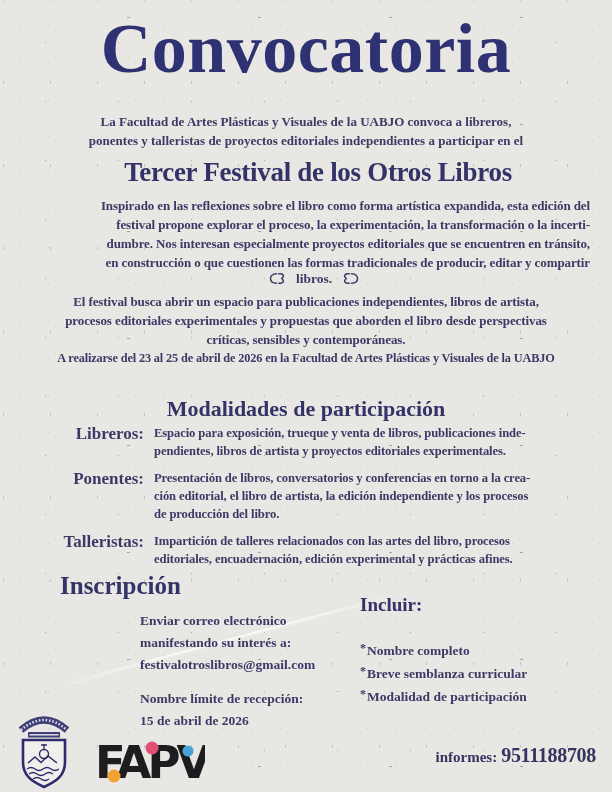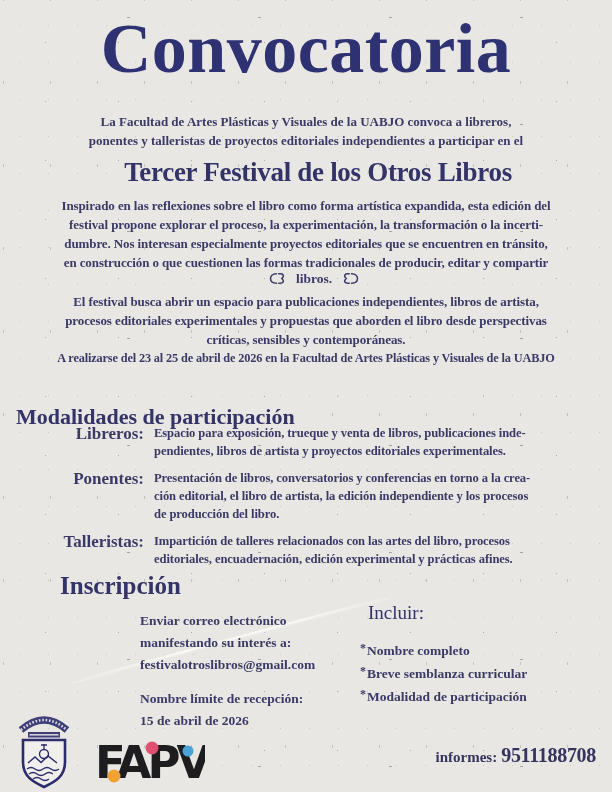--- a/index.html
+++ b/index.html
@@ -36,38 +36,38 @@
     text-align:center;font-size:13px;line-height:19px;font-weight:600;
   }
   .festival-title{
     position:absolute;top:157px;left:0;right:0;margin:0;
     text-align:center;font-size:27px;font-weight:600;letter-spacing:-.3px;
     color:#343367;
     padding-left:24px;
   }
   .p1{
     position:absolute;top:196px;left:22px;right:22px;margin:0;
-    text-align:center;font-size:13px;line-height:19px;font-weight:600;letter-spacing:-.1px;
+    text-align:right;font-size:13px;line-height:19px;font-weight:600;letter-spacing:-.1px;
   }
   .ornline{
     position:absolute;top:271px;left:16px;right:0;
     text-align:center;font-size:13.5px;font-weight:600;
   }
   .ornline svg{vertical-align:-2px;margin:0 10px;}
   .p2{
     position:absolute;top:292px;left:22px;right:22px;margin:0;
     text-align:center;font-size:13px;line-height:19px;font-weight:600;letter-spacing:-.1px;
   }
   .dates{
     position:absolute;top:351px;left:10px;right:10px;margin:0;
     text-align:center;font-size:12.3px;font-weight:bold;letter-spacing:-.15px;
   }
   .mod-heading{
-    position:absolute;top:388px;left:0;right:0;margin:16px;
-    text-align:left;font-size:22px;font-weight:600;color:#343367;
+    position:absolute;top:388px;left:0;right:0;margin:8px;
+    text-align:center;font-size:22px;font-weight:600;color:#343367;
   }
   .modgrid{
     position:absolute;top:424px;left:16px;right:20px;
     display:grid;grid-template-columns:128px 1fr;column-gap:10px;row-gap:9px;
   }
   .modgrid .term{
     text-align:right;font-size:17px;line-height:19px;font-weight:600;
   }
   .modgrid .desc{
     font-size:12.6px;line-height:18px;font-weight:600;letter-spacing:-.1px;
@@ -80,22 +80,22 @@
     position:absolute;top:610px;left:140px;margin:0;
     font-size:13.5px;line-height:22px;font-weight:600;
   }
   .insc-left p{margin:0;}
   .deadline{
     position:absolute;top:688px;left:140px;margin:0;
     font-size:13.5px;line-height:22px;font-weight:600;
   }
   .deadline p{margin:0;}
   .incluir{position:absolute;top:594px;left:360px;width:230px;}
-  .incluir h4{margin:8px;font-size:19px;font-weight:400;color:#343367;}
-  .incluir ul{list-style:none;margin:14px 0 0 0;padding:0;}
+  .incluir h4{margin:0;font-size:19px;font-weight:700;color:#343367;}
+  .incluir ul{list-style:none;margin:22px 0 0 0;padding:0;}
   .incluir li{font-size:13.5px;line-height:21px;font-weight:600;}
   .incluir .ast{vertical-align:3px;font-size:12px;margin-right:1px;}
   .crest{position:absolute;left:15px;top:707px;}
   .fapv{position:absolute;left:95px;top:737px;}
   .informes{
     position:absolute;right:16px;top:744px;margin:0;
     text-align:right;font-weight:600;color:#35345f;
   }
   .informes .lbl{font-size:15px;}
   .informes .num{font-size:20px;letter-spacing:-.3px;}

